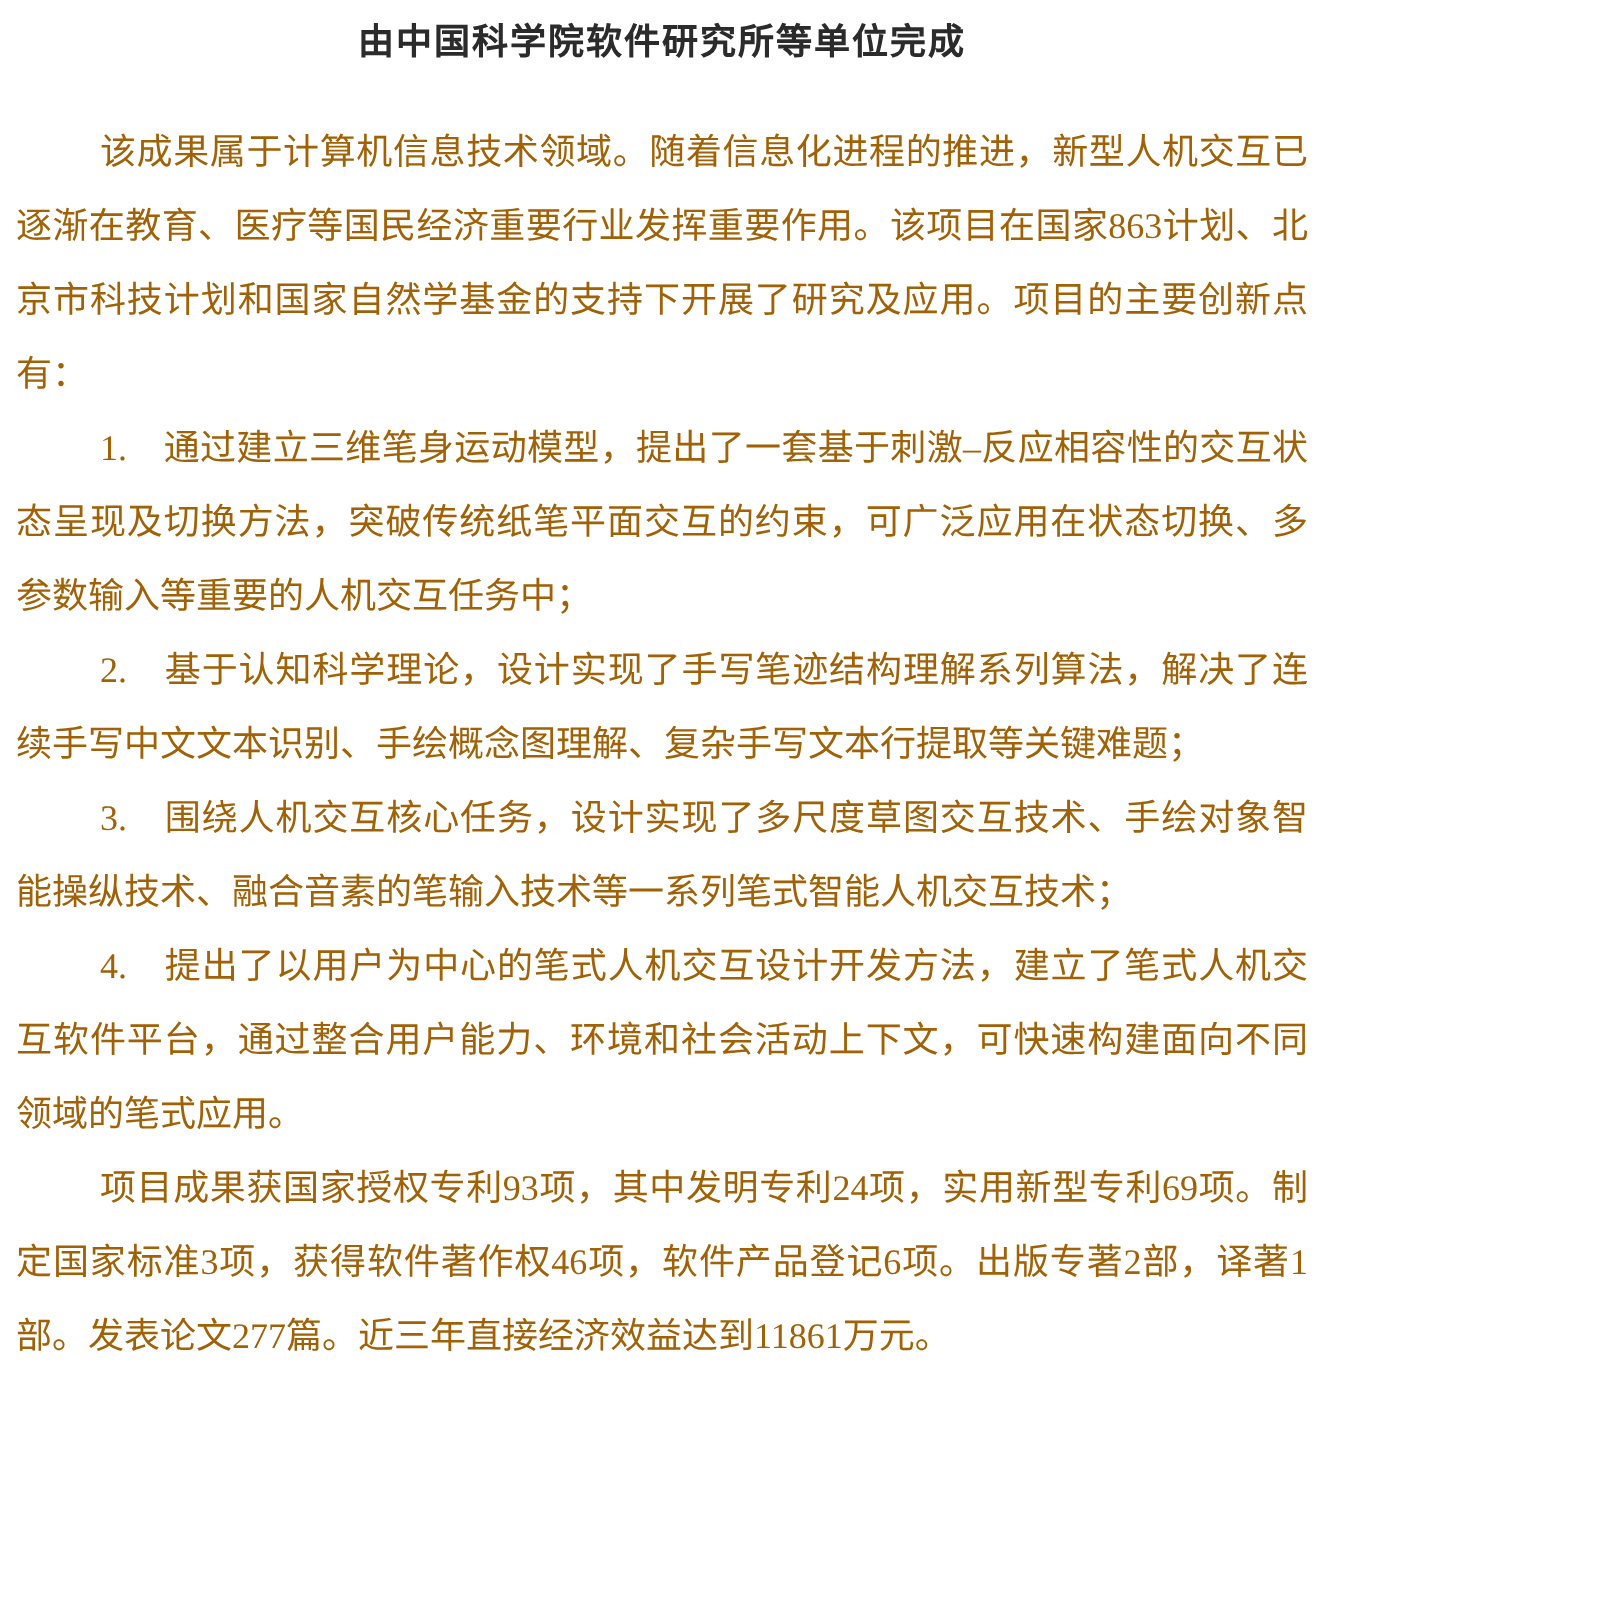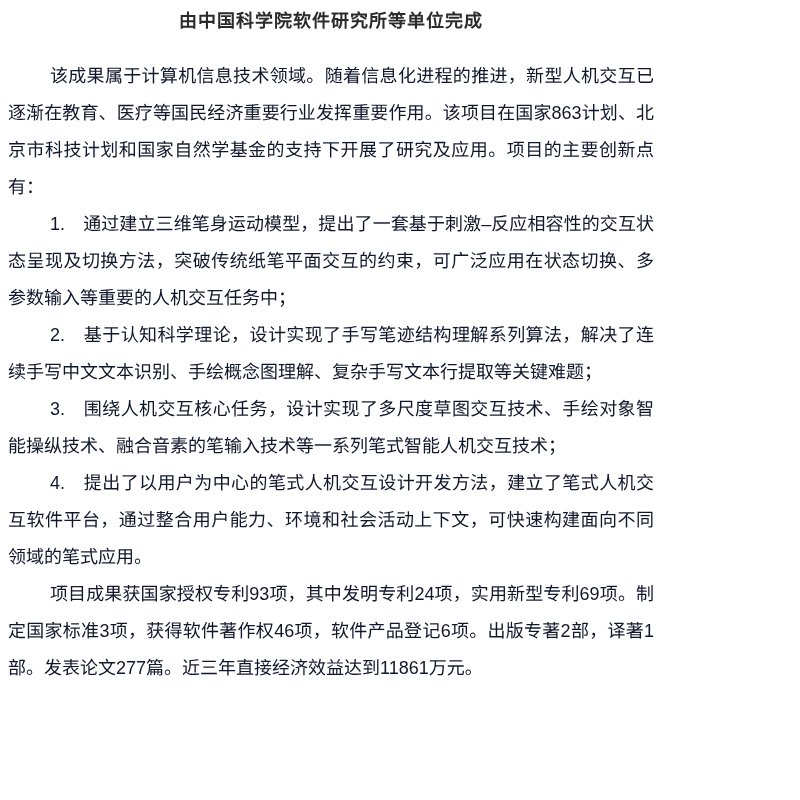--- a/index.html
+++ b/index.html
@@ -6,21 +6,21 @@
     margin: 0;
     padding: 0;
     background: #ffffff;
   }
   .page {
     width: 664px;
     height: 800px;
     box-sizing: border-box;
     background: #ffffff;
     color: #333333;
-    font-family: Liberation Sans, sans-serif;
+    font-family: Liberation Serif, serif;
     padding: 11px 10px 0 8px;
     overflow: hidden;
   }
   .doc-title {
     margin: 0;
     font-size: 18px;
     line-height: 21px;
     font-weight: bold;
     text-align: center;
     letter-spacing: 1px;
@@ -31,21 +31,21 @@
   }
   .doc-body p.para {
     margin: 0;
     font-size: 18px;
     line-height: 37px;
     text-align: justify;
     text-justify: inter-ideograph;
     text-align-last: left;
     text-indent: 42px;
     word-break: break-all;
-    color: #0f172a;
+    color: #a16207;
   }
 </style>
 </head>
 <body>
 
 <div class="page">
   <h1 class="doc-title">由中国科学院软件研究所等单位完成</h1>
   <div class="doc-body">
       <p class="para">该成果属于计算机信息技术领域。随着信息化进程的推进，新型人机交互已逐渐在教育、医疗等国民经济重要行业发挥重要作用。该项目在国家863计划、北京市科技计划和国家自然学基金的支持下开展了研究及应用。项目的主要创新点有：</p>
       <p class="para">1.　通过建立三维笔身运动模型，提出了一套基于刺激–反应相容性的交互状态呈现及切换方法，突破传统纸笔平面交互的约束，可广泛应用在状态切换、多参数输入等重要的人机交互任务中；</p>

